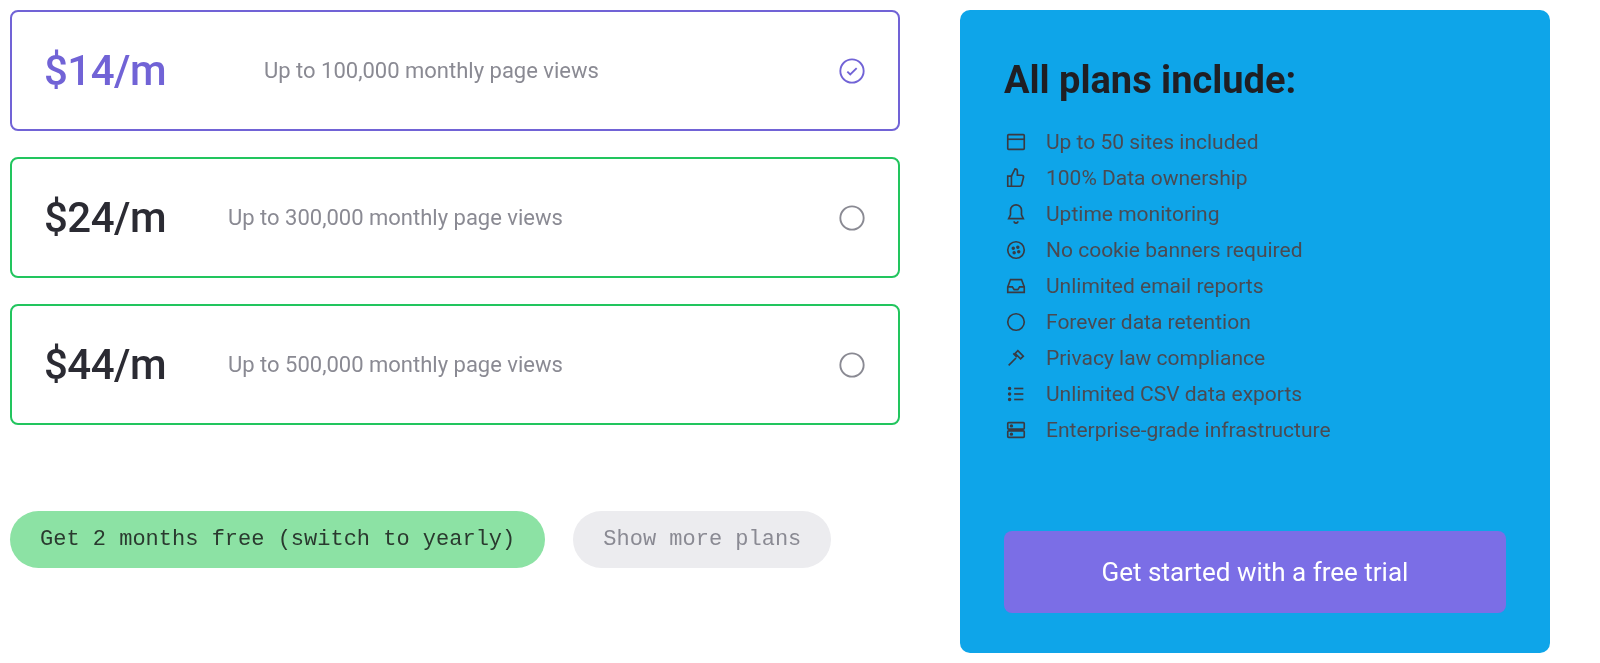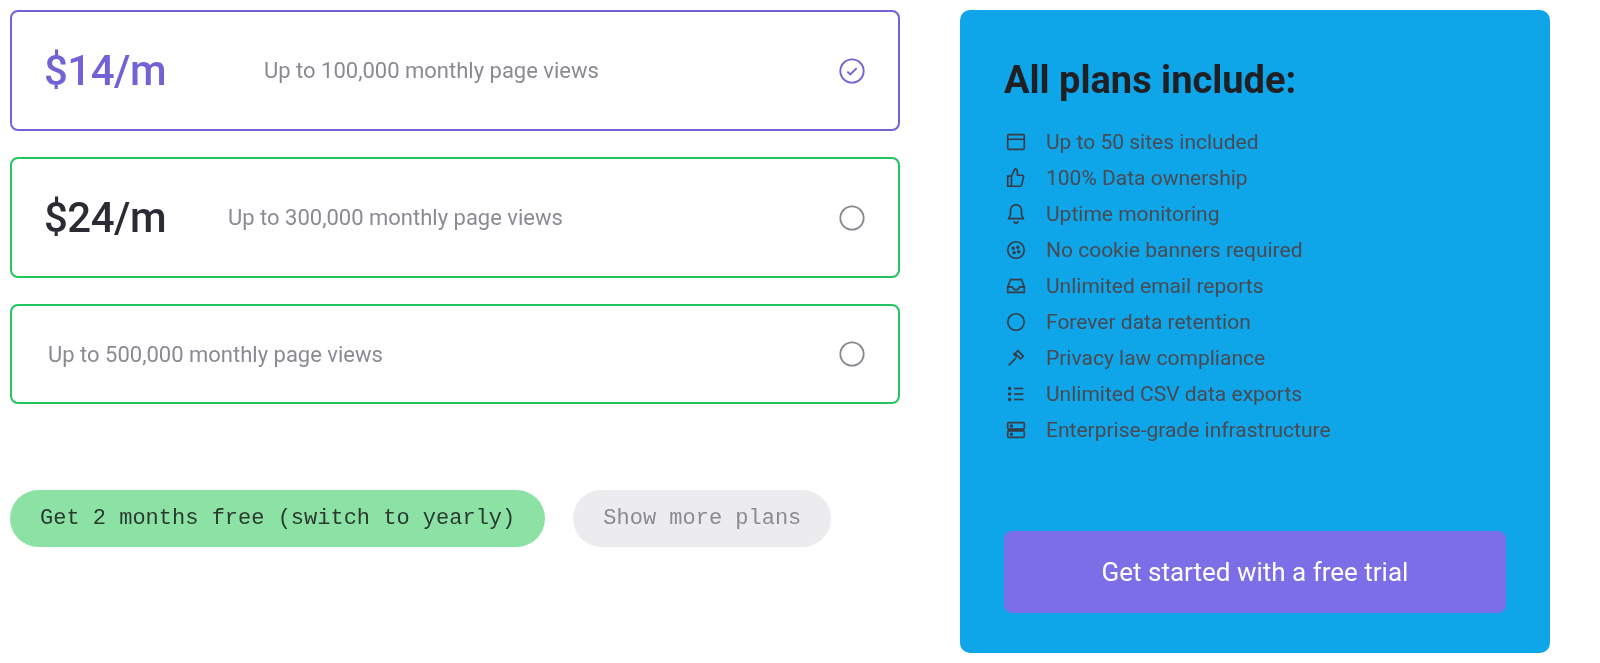--- a/index.html
+++ b/index.html
@@ -155,20 +155,21 @@
     <div class="plan-price">$24/m</div>
     <div class="plan-desc">Up to 300,000 monthly page views</div>
     <div class="plan-radio">
       <svg viewBox="0 0 24 24" fill="none" stroke="currentColor" stroke-width="1.6">
         <circle cx="12" cy="12" r="10"></circle>
       </svg>
     </div>
   </div>
 
   <div class="plan-card">
+    <div class="plan-price">$44/m</div>
     <div class="plan-desc">Up to 500,000 monthly page views</div>
     <div class="plan-radio">
       <svg viewBox="0 0 24 24" fill="none" stroke="currentColor" stroke-width="1.6">
         <circle cx="12" cy="12" r="10"></circle>
       </svg>
     </div>
   </div>
 
   <div class="buttons-row">
     <button class="pill-button pill-green">Get 2 months free (switch to yearly)</button>

